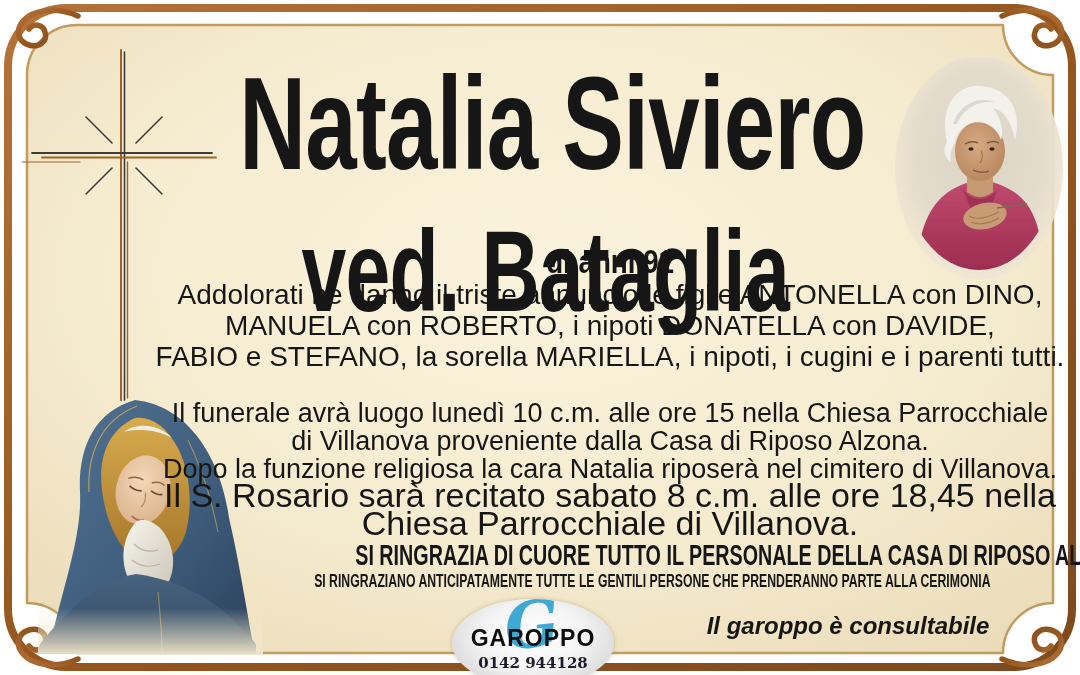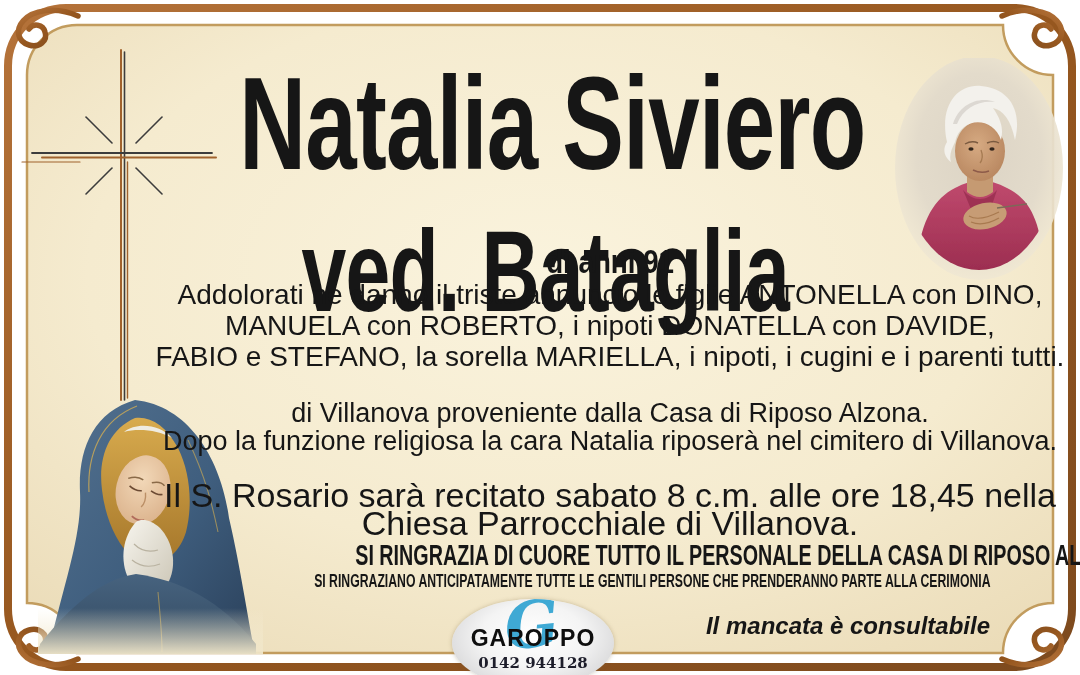--- a/index.html
+++ b/index.html
@@ -226,20 +226,21 @@
   </div>
 
   <div class="tline fam cx">
     <div><span>Addolorati ne danno il triste annuncio le figlie ANTONELLA con DINO,</span></div>
     <div><span>MANUELA con ROBERTO, i nipoti DONATELLA con DAVIDE,</span></div>
     <div><span>FABIO e STEFANO, la sorella MARIELLA, i nipoti, i cugini e i parenti tutti.</span></div>
   </div>
 
 
   <div class="tline funeral cx">
+    <div><span>Il funerale avrà luogo lunedì 10 c.m. alle ore 15 nella Chiesa Parrocchiale</span></div>
     <div><span>di Villanova proveniente dalla Casa di Riposo Alzona.</span></div>
     <div><span>Dopo la funzione religiosa la cara Natalia riposerà nel cimitero di Villanova.</span></div>
   </div>
 
   <div class="tline rosary cx">
     <div><span>Il S. Rosario sarà recitato sabato 8 c.m. alle ore 18,45 nella</span></div>
     <div><span>Chiesa Parrocchiale di Villanova.</span></div>
   </div>
 
   <div class="tline thanks1 cxk">
@@ -250,16 +251,16 @@
     <span>SI RINGRAZIANO ANTICIPATAMENTE TUTTE LE GENTILI PERSONE CHE PRENDERANNO PARTE ALLA  CERIMONIA</span>
   </div>
 
   <div class="logo-oval">
     <span class="logo-g">G</span>
     <div class="logo-name">GAROPPO</div>
     <div class="logo-phone">0142 944128</div>
   </div>
 
   <div class="tline site cxs">
-    <div><span>Il mancata è consultabile</span></div>
+    <div><span>Il garoppo è consultabile</span></div>
   </div>
 
 </div>
 
 </body></html>

